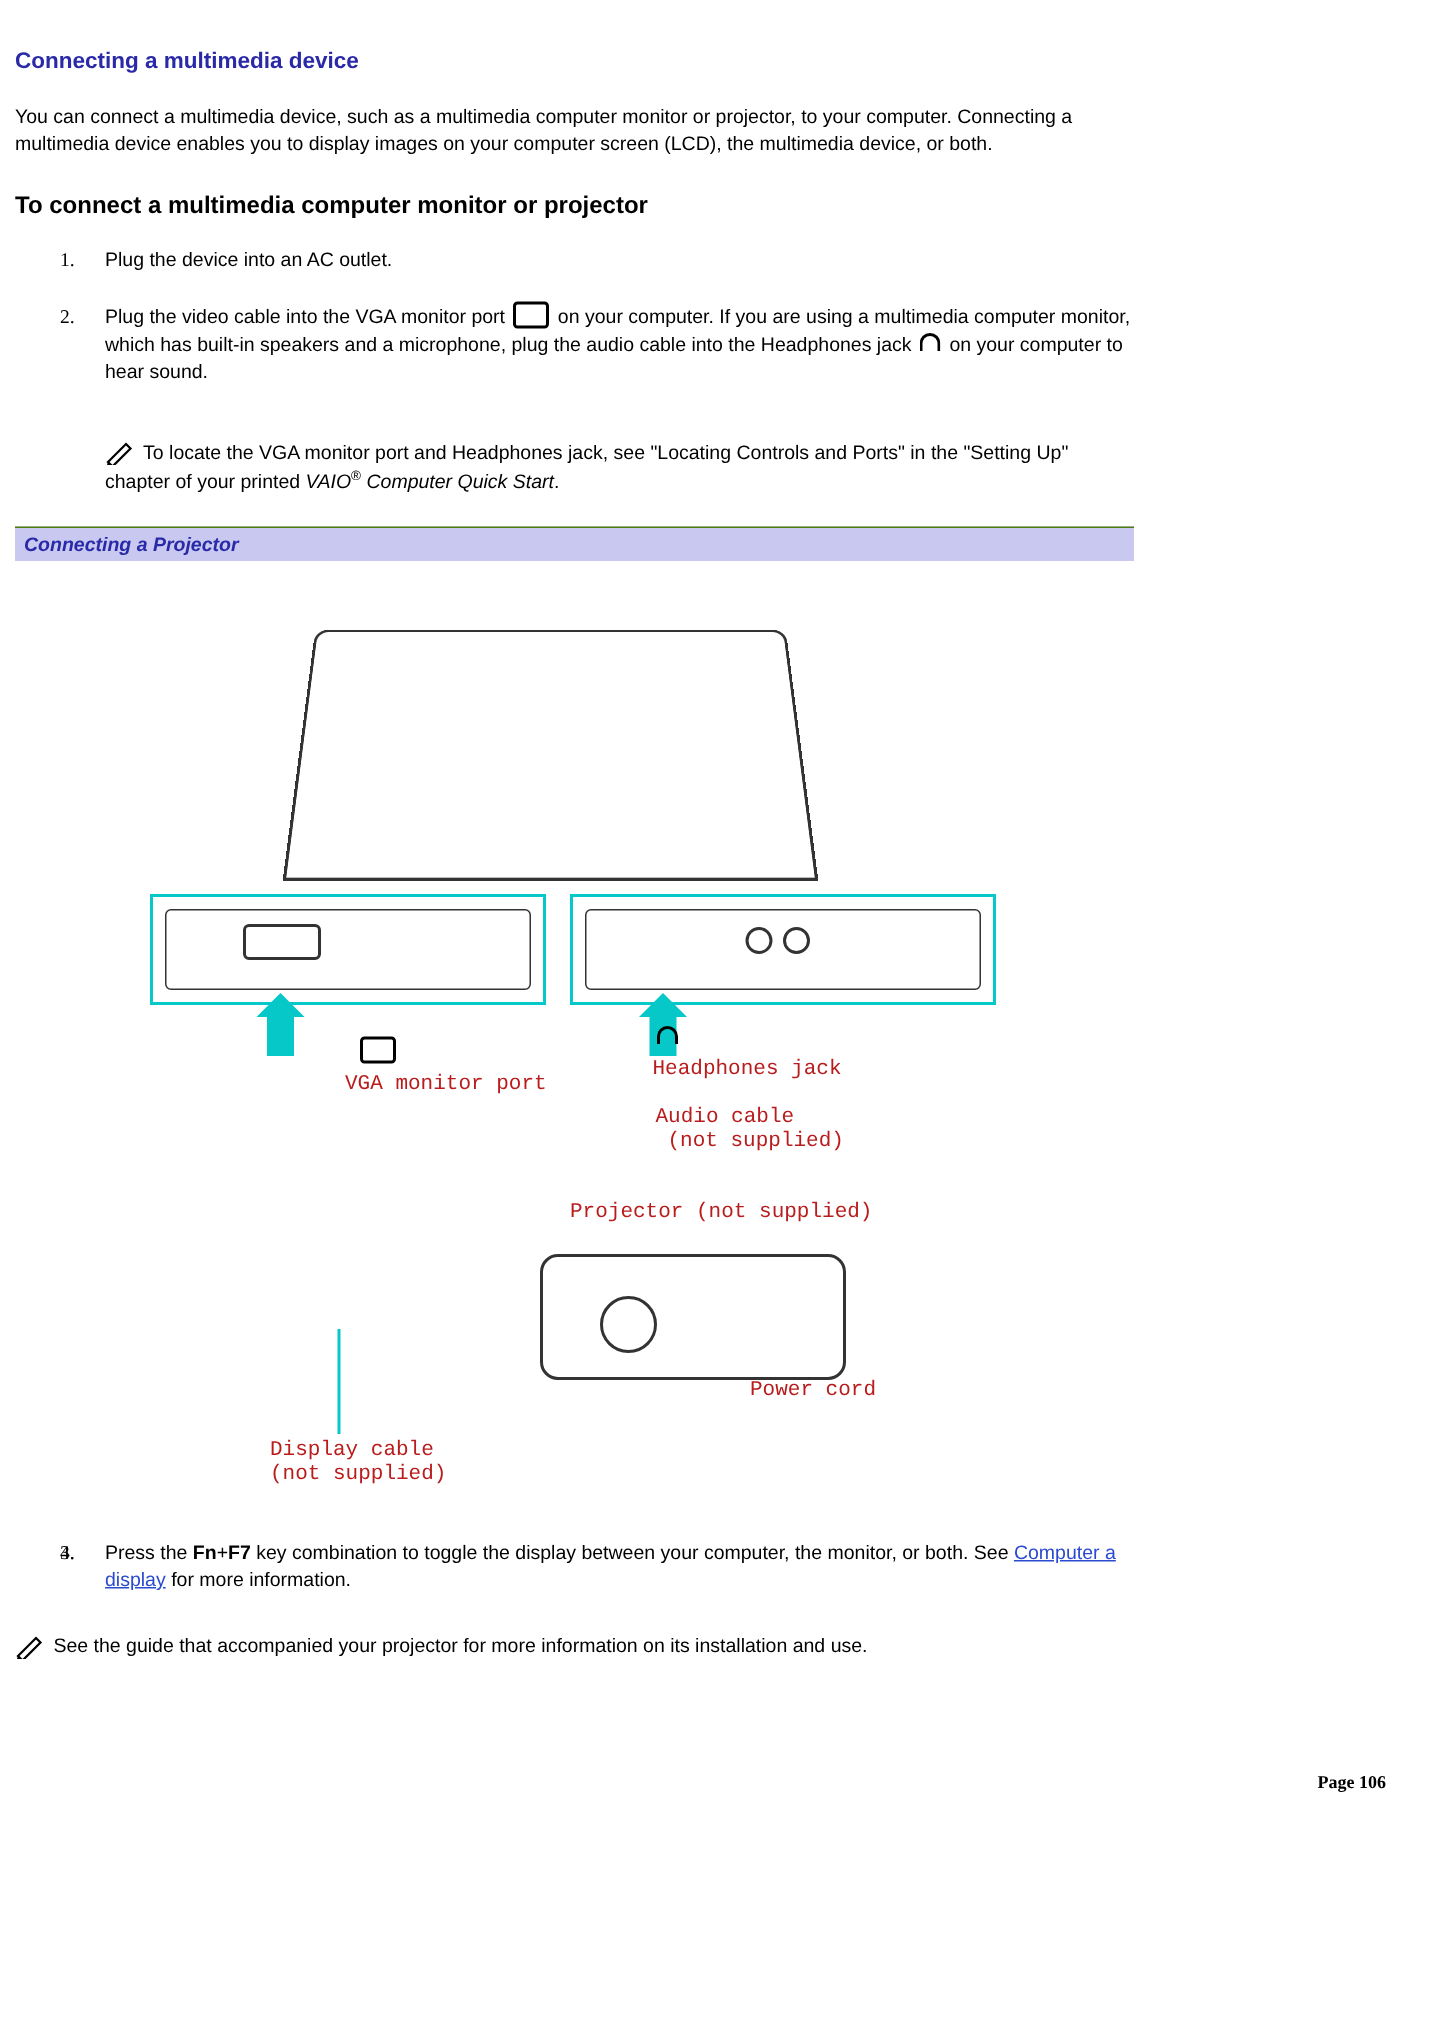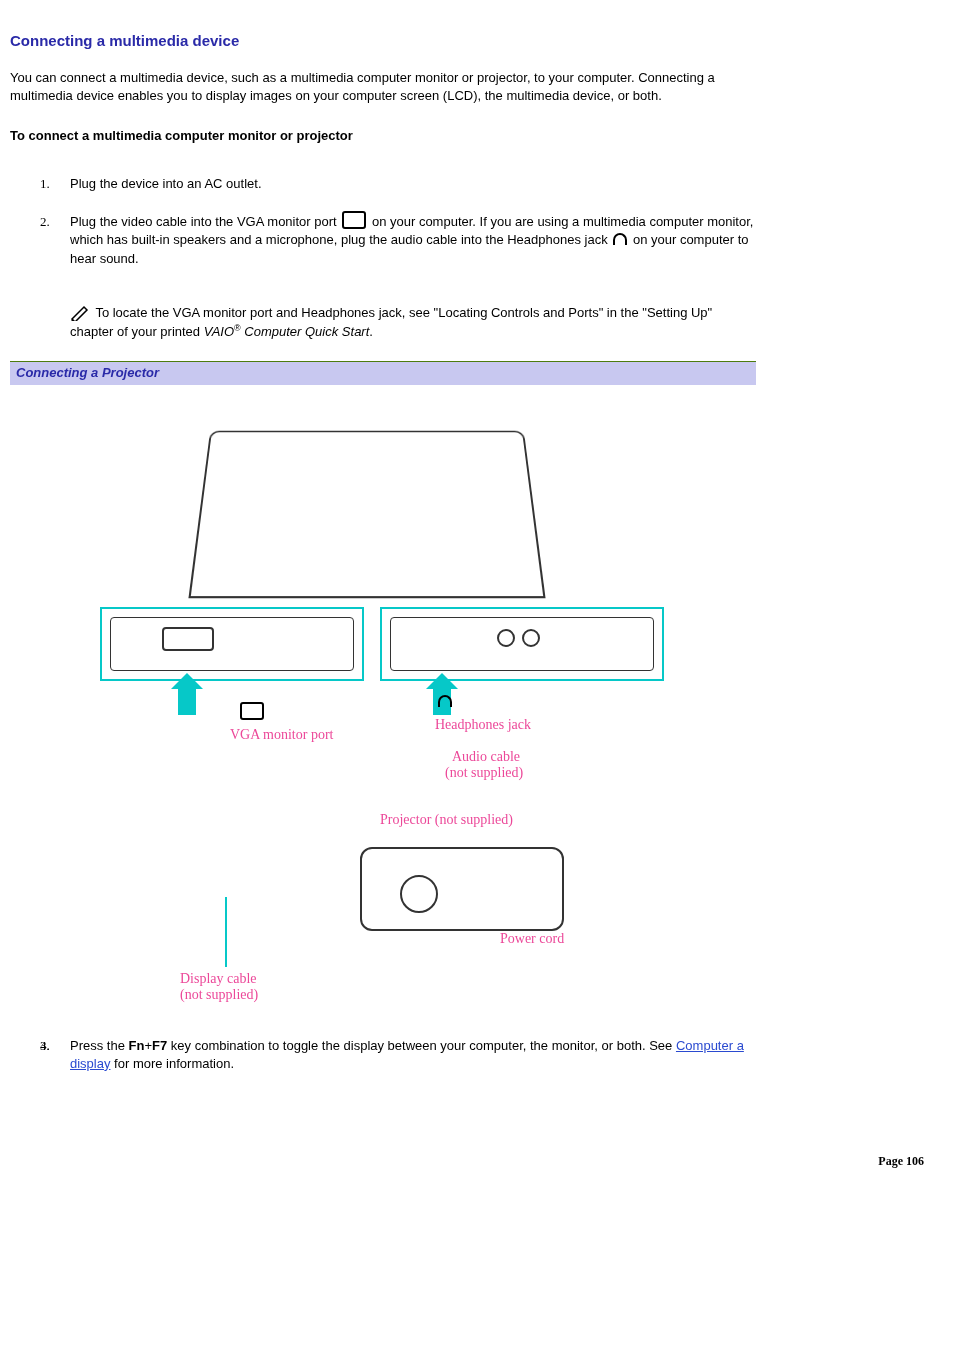--- a/index.html
+++ b/index.html
@@ -19,23 +19,23 @@
   }
   h2.section-title {
     font-size: 15px;
     font-weight: bold;
     color: #2a2aa8;
     margin: 0 0 18px 0;
   }
   p { margin: 0 0 14px 0; }
   .subhead {
     font-weight: bold;
-    font-size: 13px;
+    font-size: 16px;
     margin-top: 22px;
-    margin-bottom: 29px;
+    margin-bottom: 14px;
   }
   ol.steps {
     list-style: none;
     padding: 0;
     margin: 0 0 0 30px;
   }
   ol.steps > li {
     position: relative;
     padding-left: 30px;
     margin-bottom: 20px;
@@ -102,23 +102,23 @@
   }
   .figure-area {
     padding: 12px 0 20px 0;
     text-align: left;
   }
   .figure-placeholder {
     width: 560px;
     height: 600px;
     margin-left: 90px;
     position: relative;
-    font-family: Liberation Serif, serif;
+    font-family: Liberation Mono, monospace;
     font-size: 13px;
-    color: #ec4899;
+    color: #b91c1c;
   }
   
   .laptop-body {
     position:absolute;
     left: 100px; top: 20px;
     width: 330px; height: 180px;
     border: 2px solid #333;
     border-radius: 10px 10px 0 0;
     transform: perspective(600px) rotateX(25deg);
     background: #fff;
@@ -287,21 +287,21 @@
 
       <div class="arrow-up" style="left:78px; top:290px;"></div>
       <div class="arrow-up" style="left:333px; top:290px;"></div>
 
       <div class="vga-icon-small" style="left:140px; top:305px;"></div>
       <div class="hp-icon-small" style="left:338px; top:298px;"></div>
 
       <div class="lbl" style="left:130px; top:328px;">VGA monitor port</div>
       <div class="lbl" style="left:335px; top:318px;">Headphones jack</div>
 
-      <div class="lbl" style="left:352px; top:350px;">Audio cable</div>
+      <div class="lbl" style="left:337px; top:350px;">Audio cable</div>
       <div class="lbl" style="left:345px; top:366px;">(not supplied)</div>
 
       <div class="lbl" style="left:280px; top:413px;">Projector (not supplied)</div>
 
       <div class="projector-body"></div>
       <div class="projector-lens"></div>
 
       <div class="lbl" style="left:400px; top:532px;">Power cord</div>
 
       <div class="lbl" style="left:80px; top:572px;">Display cable</div>
@@ -318,16 +318,25 @@
     <li>
       <span class="num">4.</span>
       <span>Press the </span>
       <b><span>Fn</span></b><span>+</span><b><span>F7</span></b>
       <span> key combination to toggle the display between your computer, the monitor, or both. See </span>
       <a href="#" class="doclink">Computer a display</a>
       <span> for more information.</span>
     </li>
   </ol>
 
+  <p style="margin-top:26px;">
+    <span class="note-icon">
+      <svg viewBox="0 0 20 16" width="20" height="16">
+        <path d="M2 14 L14 2 L17 5 L5 17 Z" fill="none" stroke="#000" stroke-width="1.5"></path>
+        <path d="M2 14 L1 17 L4 16 Z" fill="#000"></path>
+      </svg>
+    </span>
+    <span> See the guide that accompanied your projector for more information on its installation and use.</span>
+  </p>
 
 </div>
 
 <div class="footer">Page 106</div>
 
 </body></html>

